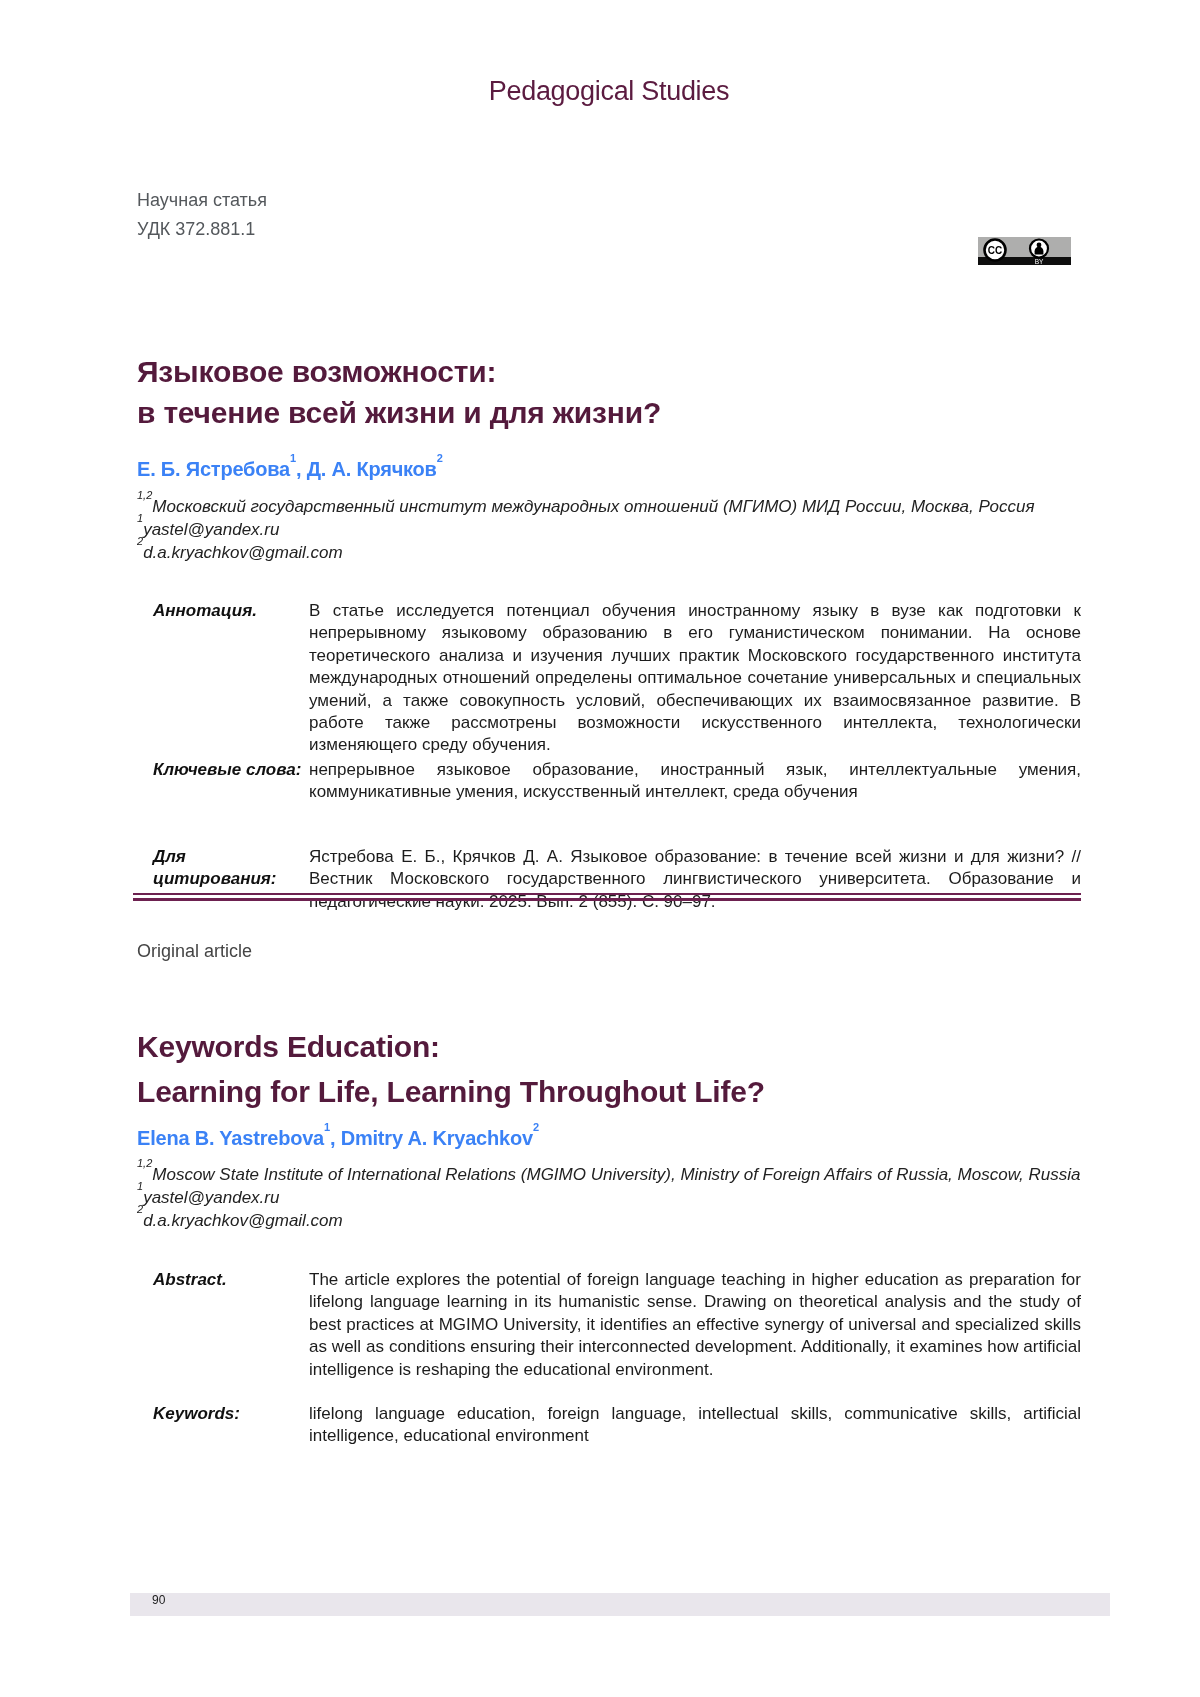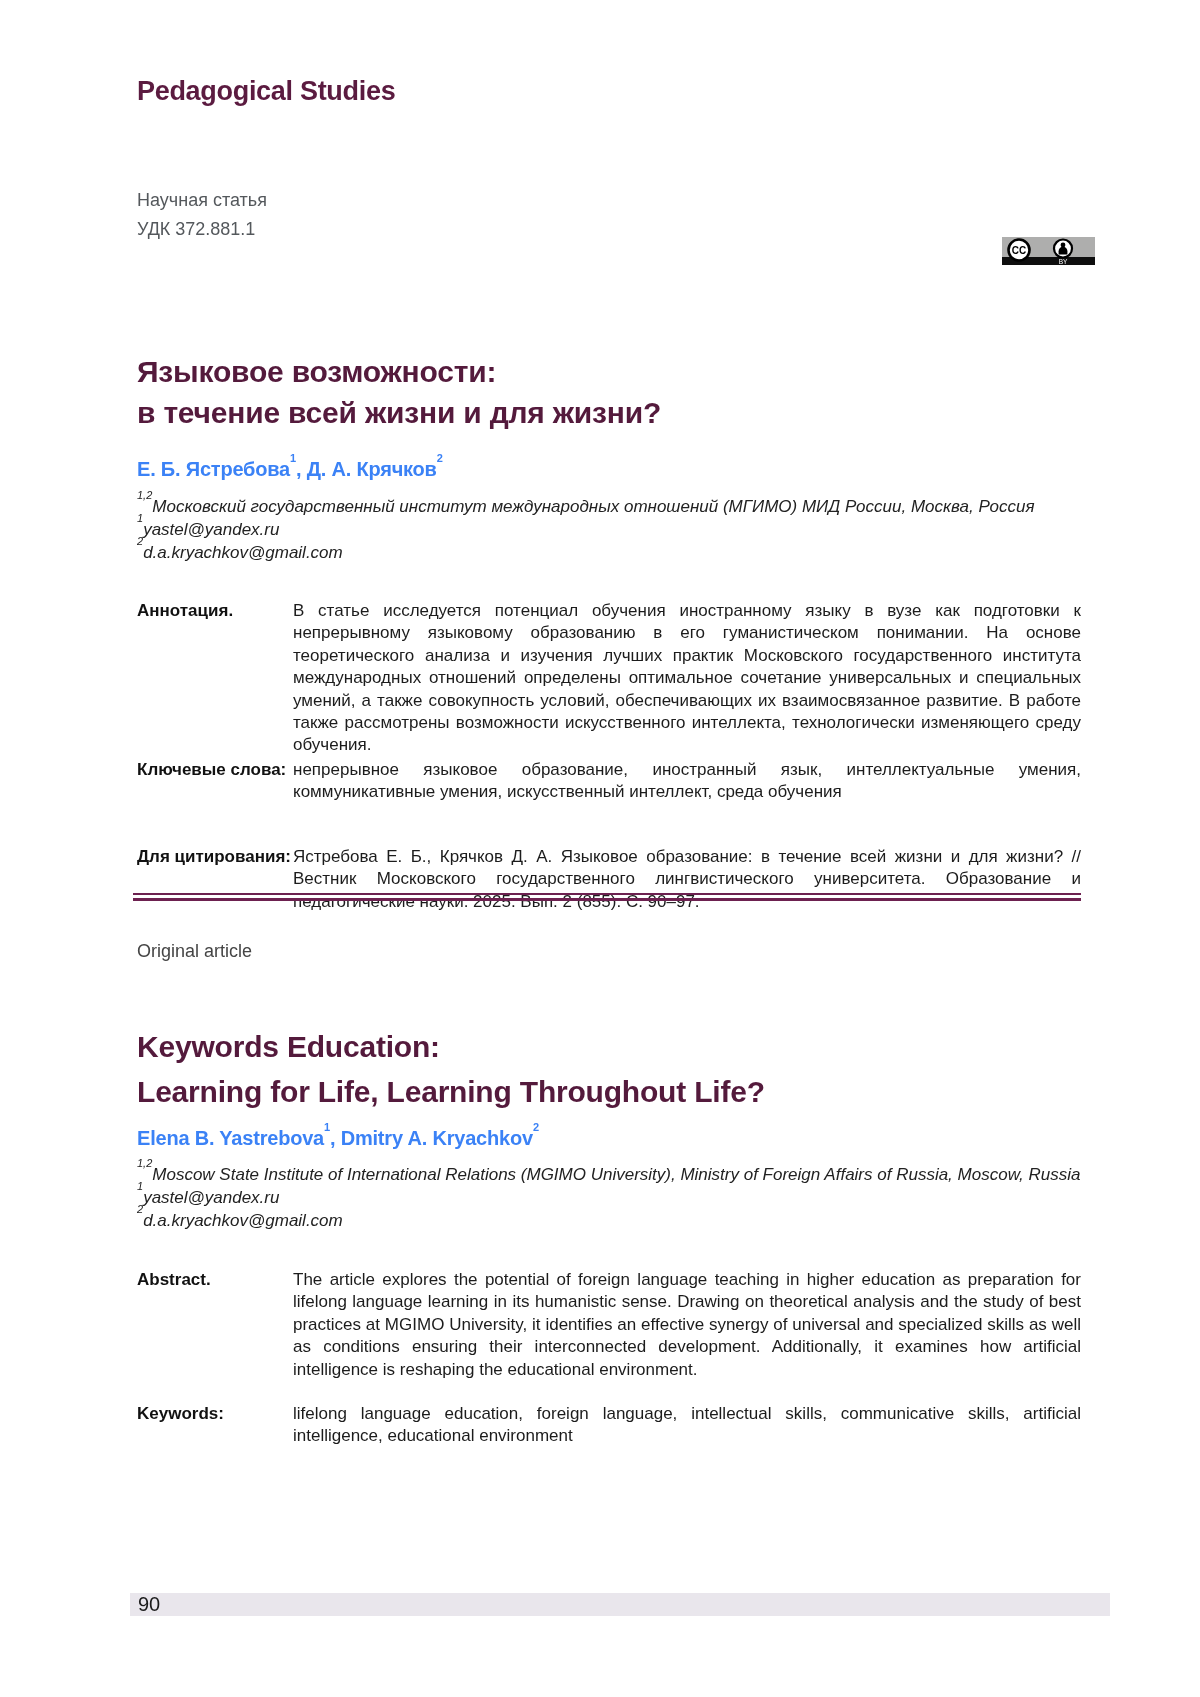--- a/index.html
+++ b/index.html
@@ -8,29 +8,29 @@
     width:1200px;height:1697px;
     background:#ffffff;
     font-family:"Liberation Sans","DejaVu Sans",sans-serif;
     color:#1c1c1c;
     overflow:hidden;
   }
   .abs{position:absolute;}
   .col{left:137px;width:944px;}
 
   .section-title{
-    top:76px;text-align:left;
-    font-size:27px;font-weight:bold;letter-spacing:-0.3px;
+    top:76px;text-align:center;
+    font-size:27px;font-weight:normal;letter-spacing:-0.3px;
     color:#5b1b40;
   }
   .meta{font-size:18px;color:#54585c;}
   .meta-type{top:190px;}
   .meta-udc{top:219px;}
 
-  .cc-badge{top:237px;left:1002px;width:71px;height:28px;}
+  .cc-badge{top:237px;left:978px;width:71px;height:28px;}
 
   .title{
     font-size:30px;font-weight:bold;line-height:41px;
     color:#541a3c;letter-spacing:-0.2px;
   }
   .ru-title{top:331px;}
   .en-title{top:1004px;line-height:45px;}
 
   .authors{font-size:20px;font-weight:bold;color:#3b82f6;letter-spacing:-0.2px;}
   .ru-authors{top:458px;}
@@ -38,22 +38,23 @@
 
   .affil{font-style:italic;font-size:17px;line-height:23px;color:#222;}
   .ru-affil{top:495px;}
   .en-affil{top:1163px;}
 
   sup.s{font-size:11px;line-height:0;position:relative;top:-6px;}
 
   .info-row{display:flex;}
   .info-label{
     flex:0 0 156px;
-    font-size:17px;font-weight:bold;color:#111;
+    font-size:17px;font-weight:bold;font-style:italic;color:#111;
     line-height:22.4px;
+    margin-left:16px;
   }
   .info-text{
     flex:1;
     font-size:17px;line-height:22.4px;color:#1c1c1c;
     text-align:justify;
   }
   .ru-abstract{top:600px;}
   .ru-keywords{top:759px;}
   .ru-citation{top:846px;}
   .en-abstract{top:1269px;}
@@ -65,22 +66,22 @@
     border-top:2px solid #6d2150;
     border-bottom:3px solid #6d2150;
   }
 
   .original-article{top:941px;font-size:18px;color:#454545;}
 
   .footer{
     top:1593px;left:130px;width:980px;height:23px;
     background:#e9e6ec;
     display:flex;justify-content:space-between;
-    padding:0 8px;box-sizing:border-box;
-    font-size:20px;color:#1c1c1c;
+    padding:0 22px;box-sizing:border-box;
+    font-size:12px;color:#1c1c1c;
   }
   .footer-journal{font-weight:bold;font-style:italic;}
 </style>
 </head>
 <body>
 
 <div class="page">
 
   <div class="abs col section-title">Pedagogical Studies</div>
 

